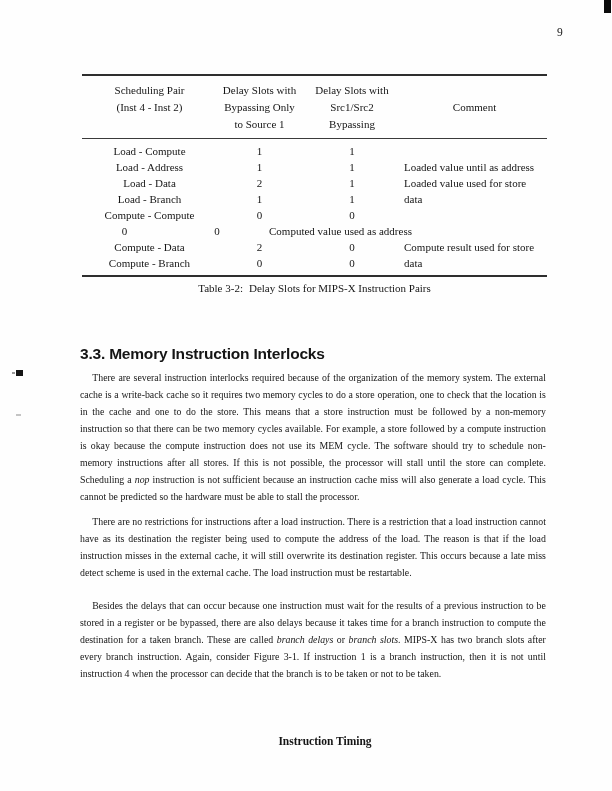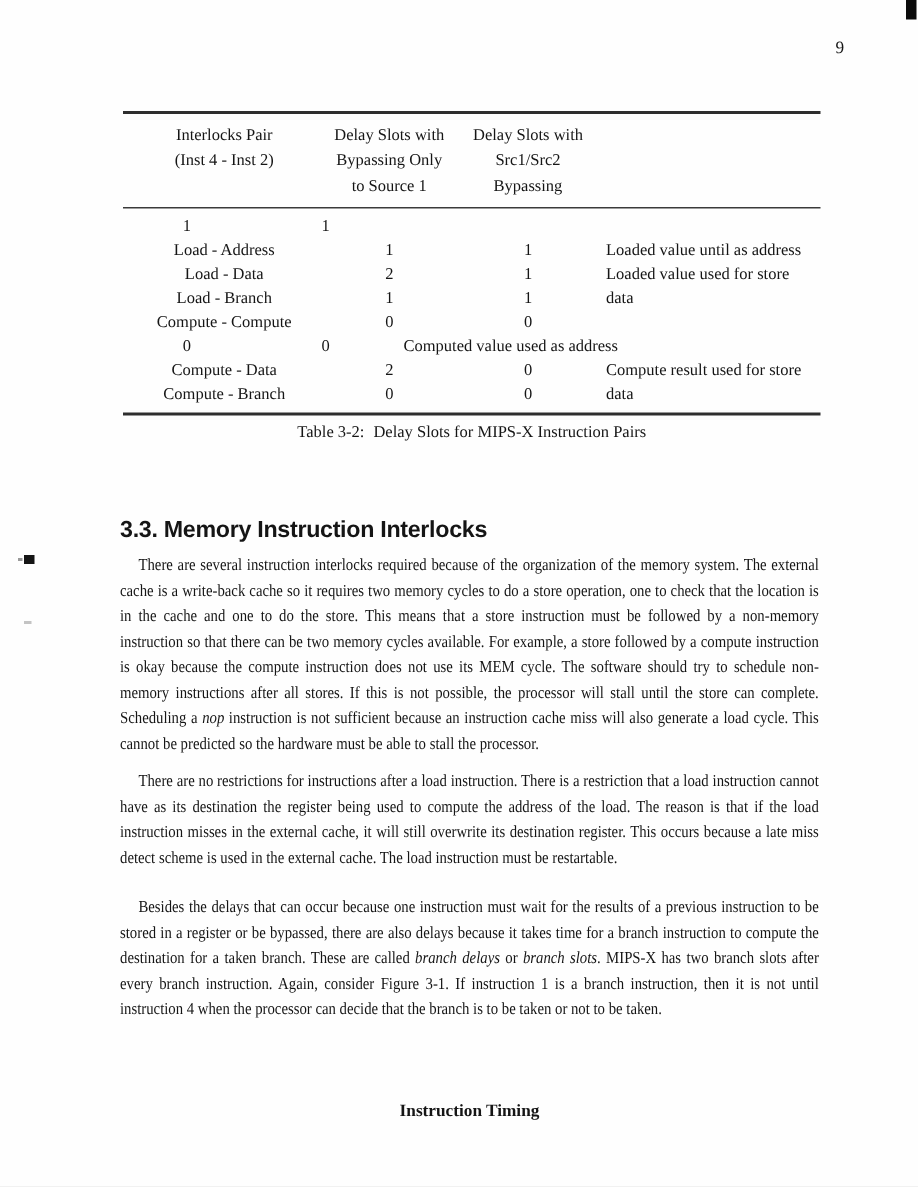--- a/index.html
+++ b/index.html
@@ -64,59 +64,63 @@
     font-size:11.2px;
     line-height:17px;
     text-align:justify;
     text-indent:14px;
     margin:0;
   }
   .para + .para { margin-top:8px; }
   .it { font-style:italic; }
 
   .footer {
-    position:absolute; top:735px; left:80px; width:466px;
+    position:absolute; top:735px; left:92px; width:466px;
     text-align:center; font-weight:bold; font-size:11.5px;
   }
 </style>
 </head>
 <body>
 
 <div class="page">
 
   <div class="corner-mark"></div>
   <div class="margin-square"></div>
   <div class="margin-speck"></div>
 
   <div class="page-number">9</div>
 
   <div class="table-block">
     <div class="rule top"></div>
 
     <div class="t-header">
       <div class="hcol c1">
-        <div>Interlocks Pair</div>
+        <div>Scheduling Pair</div>
         <div>(Inst 4 - Inst 2)</div>
       </div>
       <div class="hcol c2">
         <div>Delay Slots with</div>
         <div>Bypassing Only</div>
         <div>to Source 1</div>
       </div>
       <div class="hcol c3">
         <div>Delay Slots with</div>
         <div>Src1/Src2</div>
         <div>Bypassing</div>
       </div>
+      <div class="hcol c4">
+        <div>Comment</div>
+      </div>
     </div>
 
     <div class="rule mid"></div>
 
     <div class="t-body">
       <div class="t-row">
+        <div class="cell c1">Load - Compute</div>
         <div class="cell c2">1</div>
         <div class="cell c3">1</div>
         <div class="cell c4"></div>
       </div>
       <div class="t-row">
         <div class="cell c1">Load - Address</div>
         <div class="cell c2">1</div>
         <div class="cell c3">1</div>
         <div class="cell c4">Loaded value until as address</div>
       </div>

